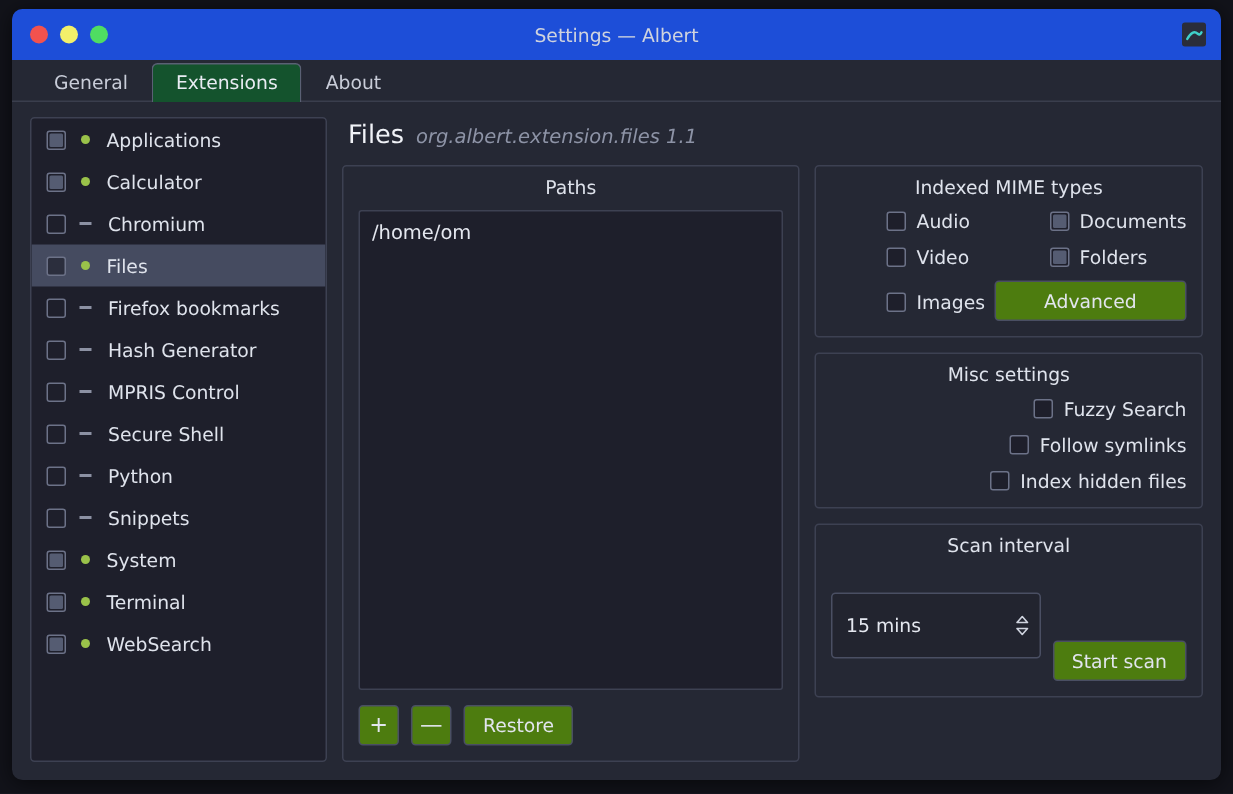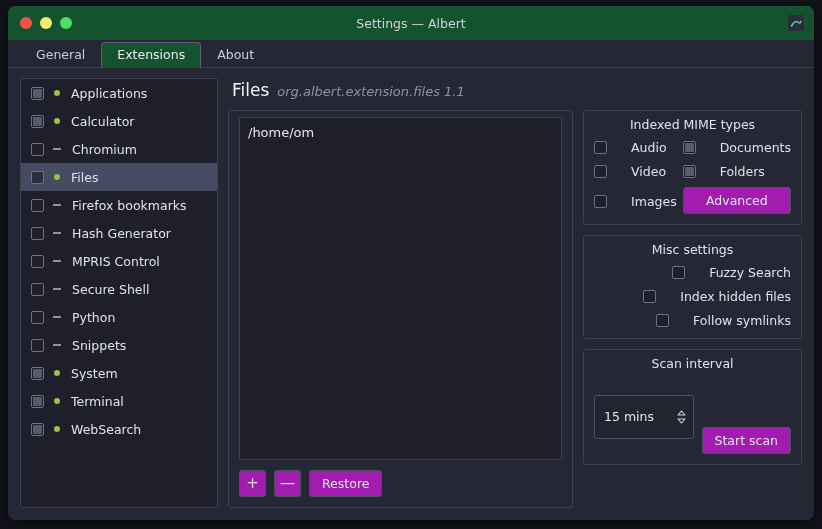--- a/index.html
+++ b/index.html
@@ -26,21 +26,21 @@
     overflow: hidden;
     display: flex;
     flex-direction: column;
   }
 
   
   #titlebar {
     position: relative;
     height: 34px;
     flex: 0 0 34px;
-    background: #14532d;
+    background: #1d4ed8;
     display: flex;
     align-items: center;
   }
   #traffic-lights {
     display: flex;
     gap: 8px;
     padding-left: 12px;
   }
   .tl {
     width: 12px;
@@ -241,21 +241,21 @@
     color: #e4e7ef;
     line-height: 18px;
   }
   #paths-buttons {
     display: flex;
     align-items: center;
     gap: 8px;
     padding-top: 10px;
   }
   .btn {
-    background: #a21caf;
+    background: #4d7c0f;
     border: 1px solid #4a4f63;
     border-radius: 3px;
     color: #e2e5ee;
     font-size: 12.5px;
     font-family: "DejaVu Sans", sans-serif;
     padding: 0 12px;
     height: 27px;
     line-height: 25px;
     box-sizing: border-box;
     cursor: default;
@@ -278,21 +278,22 @@
   .mime-grid {
     display: grid;
     grid-template-columns: 1fr 1fr;
     row-gap: 9px;
     column-gap: 6px;
     align-items: center;
   }
   .chk-line {
     display: flex;
     align-items: center;
-    gap: 24px;
+    gap: 7px;
+    margin-left: 37px;
   }
   .chk-line .label {
     font-size: 12.5px;
     color: #dfe3ec;
   }
   .chk {
     width: 13px;
     height: 13px;
     flex: 0 0 13px;
     border: 1px solid #6c7288;
@@ -458,20 +459,21 @@
     <div id="main">
 
       <div id="ext-header">
         <div id="ext-title">Files</div>
         <div id="ext-id">org.albert.extension.files 1.1</div>
       </div>
 
       <div id="main-cols">
 
         <div class="groupbox" id="paths-group">
+          <div class="gb-title">Paths</div>
           <div id="paths-list">
             <div class="path-item">/home/om</div>
           </div>
           <div id="paths-buttons">
             <div class="btn icon-btn">+</div>
             <div class="btn icon-btn">—</div>
             <div class="btn">Restore</div>
           </div>
         </div>
 
@@ -506,25 +508,25 @@
 
           <div class="groupbox">
             <div class="gb-title">Misc settings</div>
             <div class="misc-list">
               <div class="chk-line">
                 <span class="chk"></span>
                 <span class="label">Fuzzy Search</span>
               </div>
               <div class="chk-line">
                 <span class="chk"></span>
+                <span class="label">Follow symlinks</span>
+              </div>
+              <div class="chk-line">
+                <span class="chk"></span>
                 <span class="label">Index hidden files</span>
-              </div>
-              <div class="chk-line">
-                <span class="chk"></span>
-                <span class="label">Follow symlinks</span>
               </div>
             </div>
           </div>
 
           <div class="groupbox">
             <div class="gb-title">Scan interval</div>
             <div id="scan-row">
               <div id="interval-spin">
                 <span id="interval-value">15 mins</span>
                 <span class="spin-arrows">

